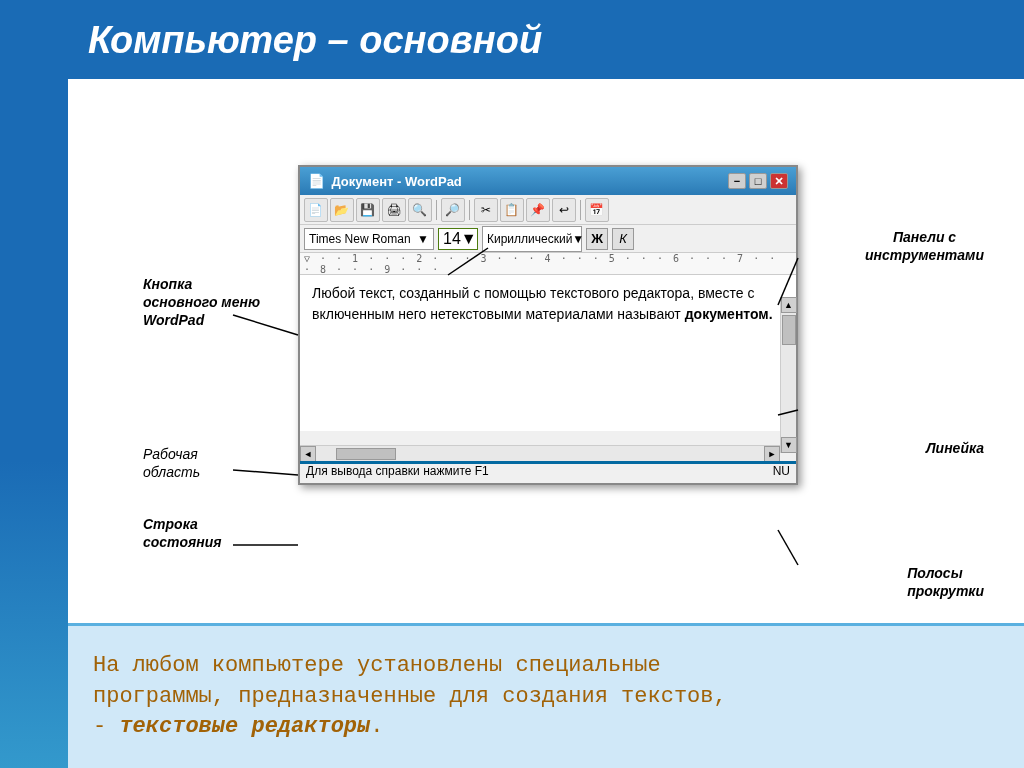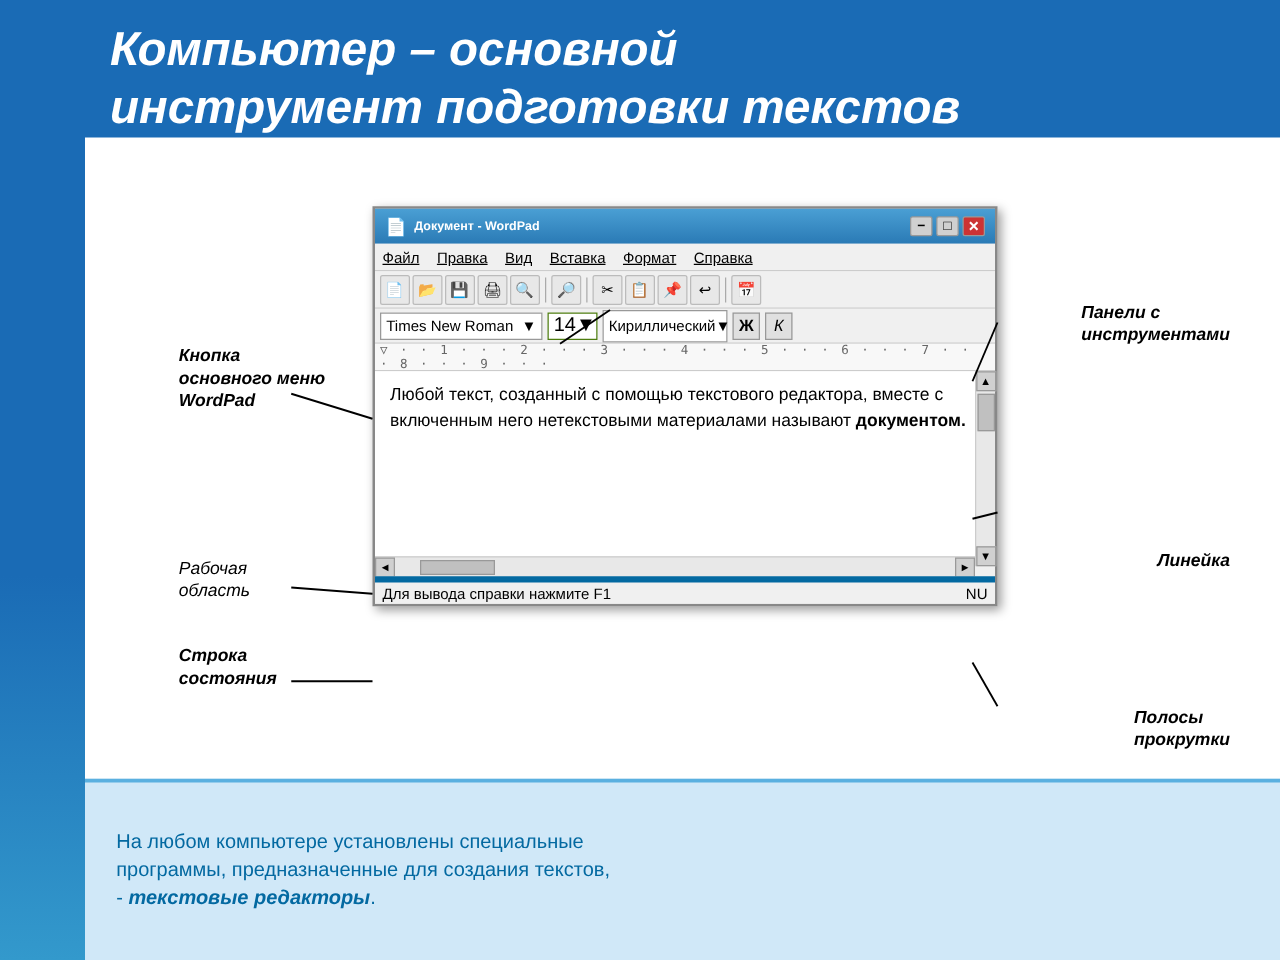--- a/index.html
+++ b/index.html
@@ -74,21 +74,21 @@
     .window-titlebar {
       background: linear-gradient(to bottom, #4a9fd4 0%, #2a7ab5 100%);
       height: 28px;
       display: flex;
       align-items: center;
       padding: 0 8px;
       justify-content: space-between;
     }
 
     .window-title {
-      font-size: 10px;
+      font-size: 13px;
       color: #ffffff;
       font-weight: bold;
       font-family: 'Segoe UI', Arial, sans-serif;
     }
 
     .window-controls {
       display: flex;
       gap: 3px;
     }
 
@@ -300,23 +300,22 @@
       margin: 2px auto;
     }
 
     .window-statusbar {
       position: absolute;
       bottom: 0;
       left: 0;
       width: 100%;
       height: 22px;
       background: #f0f0f0;
-      border-top: 5px solid #0369a1;
-      display: flex;
-      align-items: center;
+      border-top: 3px solid #0369a1;
+      display: flex;
       padding: 0 6px;
       justify-content: space-between;
       font-size: 12px;
     }
 
     .window-hscrollbar {
       position: absolute;
       bottom: 22px;
       left: 0;
       width: calc(100% - 16px);
@@ -364,24 +363,24 @@
       width: 956px;
       height: 145px;
       background: #d0e8f8;
       border-top: 3px solid #5ab0e0;
       padding: 18px 25px;
       display: flex;
       align-items: center;
     }
 
     .info-text {
-      font-size: 16px;
-      color: #0369a1;
+      font-size: 22px;
+      color: #a16207;
       line-height: 1.4;
-      font-family: Liberation Sans, sans-serif;
+      font-family: Liberation Mono, monospace;
     }
 
     .info-bold-italic {
       font-weight: bold;
       font-style: italic;
     }
 
     
     .annotations-svg {
       position: absolute;
@@ -401,22 +400,21 @@
       font-weight: bold;
     }
 
     .ann-paneli {
       position: absolute;
       right: 40px;
       top: 118px;
       font-size: 14px;
       font-style: italic;
       font-weight: bold;
-      text-align: left;
-      margin-top: 12px;
+      text-align: center;
     }
 
     .ann-knopka {
       position: absolute;
       left: 75px;
       top: 165px;
       font-size: 14px;
       font-style: italic;
       font-weight: bold;
       line-height: 1.3;
@@ -464,21 +462,20 @@
     }
   </style>
 </head>
 <body>
 
 <div class="left-sidebar"></div>
 
 <div class="header">
   <div class="header-title">
     <span>Компьютер – основной</span><br>
-    <span>инструмент подготовки текстов</span>
   </div>
 </div>
 
 <div class="main-content">
 
   <div class="ann-strokazag label">Строка заголовка</div>
 
   <div class="ann-paneli label">
     <span style="white-space:pre-line;">Панели  с
 инструментами</span>
@@ -514,28 +511,20 @@
         <span style="font-size:14px;">📄</span>
         <span class="window-title">Документ - WordPad</span>
       </div>
       <div class="window-controls">
         <div class="win-btn win-btn-min">−</div>
         <div class="win-btn win-btn-max">□</div>
         <div class="win-btn win-btn-close">✕</div>
       </div>
     </div>
 
-    <div class="window-menubar">
-      <span class="menu-item">Файл</span>
-      <span class="menu-item">Правка</span>
-      <span class="menu-item">Вид</span>
-      <span class="menu-item">Вставка</span>
-      <span class="menu-item">Формат</span>
-      <span class="menu-item">Справка</span>
-    </div>
 
     <div class="window-toolbar">
       <div class="toolbar-btn">📄</div>
       <div class="toolbar-btn">📂</div>
       <div class="toolbar-btn">💾</div>
       <div class="toolbar-btn">🖨</div>
       <div class="toolbar-btn">🔍</div>
       <div class="toolbar-separator"></div>
       <div class="toolbar-btn">🔎</div>
       <div class="toolbar-separator"></div>

